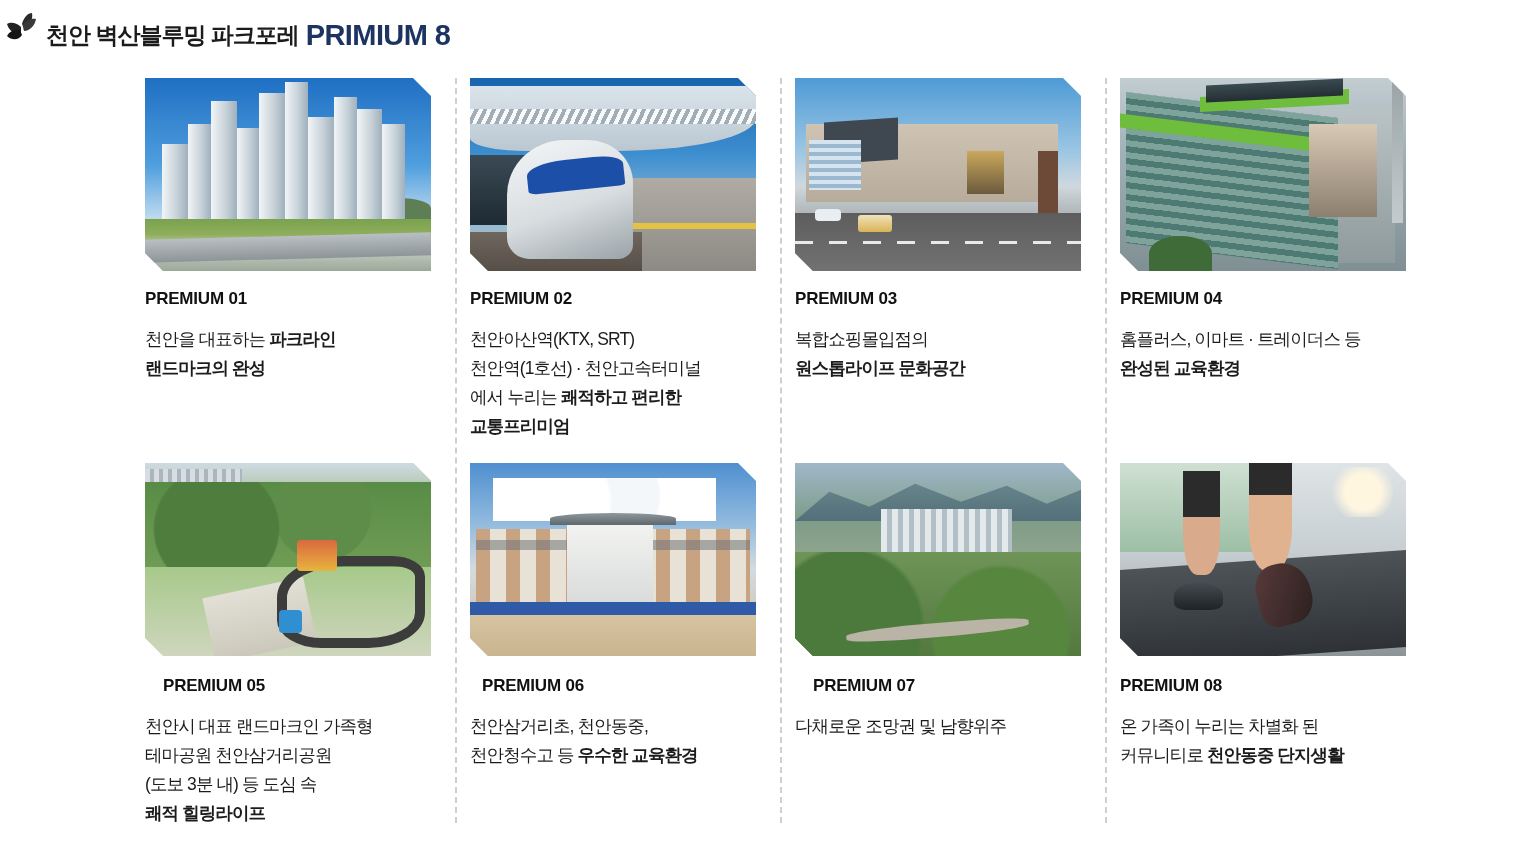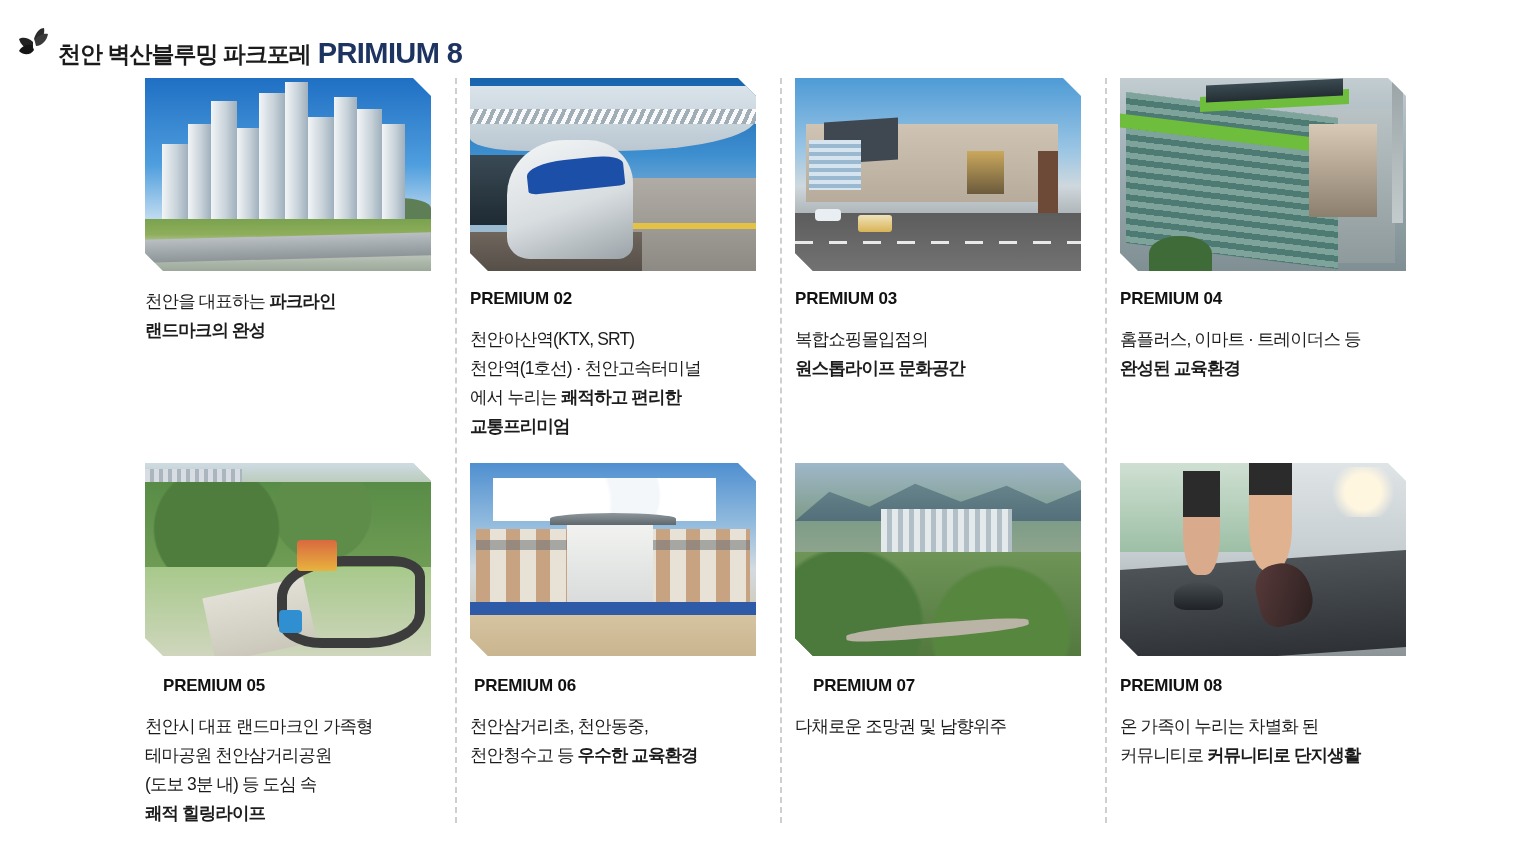--- a/index.html
+++ b/index.html
@@ -5,21 +5,21 @@
   * { box-sizing: border-box; margin: 0; padding: 0; }
   html, body {
     width: 1527px; height: 855px;
     background: #ffffff;
     font-family: "Liberation Sans", "DejaVu Sans", sans-serif;
     overflow: hidden;
   }
 
   
   .header { position: absolute; left: 0; top: 0; width: 100%; height: 70px; }
-  .header-inner { display: flex; align-items: flex-end; padding-left: 12px; height: 70px; }
+  .header-inner { display: flex; align-items: center; height: 70px; }
   .leaf-icon { width: 44px; height: 44px; flex: 0 0 44px; margin-right: 2px; margin-top: -4px; }
   .title-kr {
     font-size: 23px; font-weight: 700; color: #1b1b1b;
     letter-spacing: -1.0px; white-space: nowrap;
   }
   .title-en {
     font-size: 29px; font-weight: 800; color: #1d3461;
     letter-spacing: -0.6px; margin-left: 7px; white-space: nowrap;
   }
 
@@ -242,20 +242,21 @@
       <div class="lyr tower" style="left:32%;width:8%;height:48%"></div>
       <div class="lyr tower" style="left:40%;width:9%;height:66%"></div>
       <div class="lyr tower" style="left:49%;width:8%;height:72%"></div>
       <div class="lyr tower" style="left:57%;width:9%;height:54%"></div>
       <div class="lyr tower" style="left:66%;width:8%;height:64%"></div>
       <div class="lyr tower" style="left:74%;width:9%;height:58%"></div>
       <div class="lyr tower" style="left:83%;width:8%;height:50%"></div>
       <div class="lyr ground"></div>
       <div class="lyr road"></div>
     </div>
+    <div class="prem-label">PREMIUM 01</div>
     <div class="body-text">
       <div><span>천안을 대표하는 </span><span class="b">파크라인</span></div>
       <div><span class="b">랜드마크의 완성</span></div>
     </div>
   </div>
 
   <div class="cell col1 row0">
     <div class="photo p2">
       <div class="lyr canopy"></div>
       <div class="lyr truss"></div>
@@ -334,21 +335,21 @@
   <div class="cell col1 row1">
     <div class="photo p6">
       <div class="lyr cloud"></div>
       <div class="lyr bldg"></div>
       <div class="lyr band"></div>
       <div class="lyr center"></div>
       <div class="lyr roof"></div>
       <div class="lyr blue"></div>
       <div class="lyr field"></div>
     </div>
-    <div class="prem-label" style="margin-left:4px">PREMIUM 06</div>
+    <div class="prem-label" style="margin-left:12px">PREMIUM 06</div>
     <div class="body-text">
       <div><span>천안삼거리초, 천안동중,</span></div>
       <div><span>천안청수고 등 </span><span class="b">우수한 교육환경</span></div>
     </div>
   </div>
 
   <div class="cell col2 row1">
     <div class="photo p7">
       <div class="lyr mtn"></div>
       <div class="lyr city"></div>
@@ -368,17 +369,17 @@
       <div class="lyr belt2"></div>
       <div class="lyr belt"></div>
       <div class="lyr leg1"></div>
       <div class="lyr leg2"></div>
       <div class="lyr shoe1"></div>
       <div class="lyr shoe2"></div>
     </div>
     <div class="prem-label" style="margin-left:0">PREMIUM 08</div>
     <div class="body-text">
       <div><span>온 가족이 누리는 차별화 된</span></div>
-      <div><span>커뮤니티로 </span><span class="b">커뮤니티로 단지생활</span></div>
+      <div><span>커뮤니티로 </span><span class="b">천안동중 단지생활</span></div>
     </div>
   </div>
 
 </div>
 
 </body></html>

